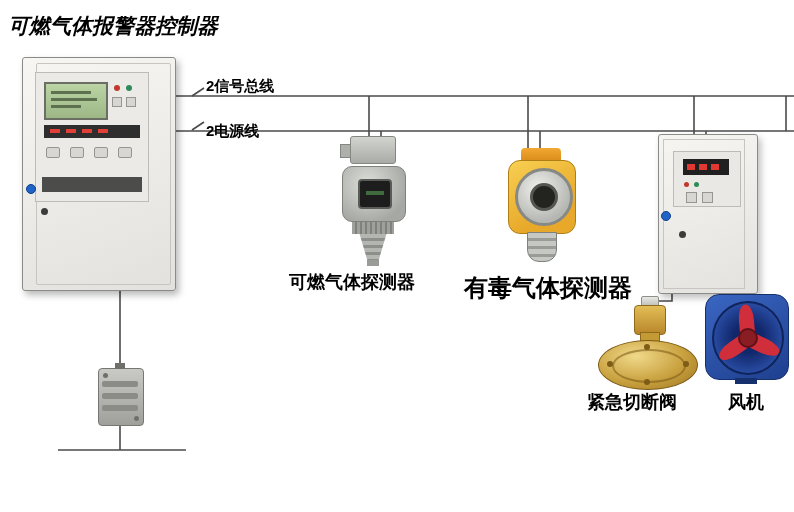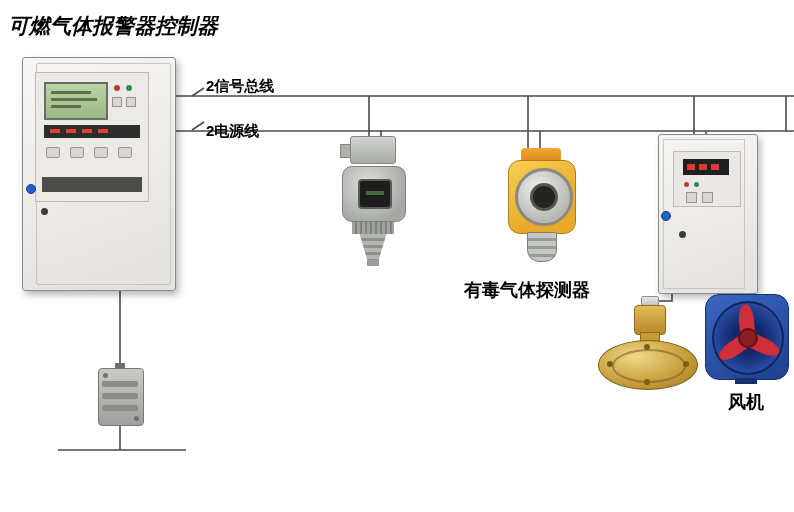--- a/index.html
+++ b/index.html
@@ -168,16 +168,18 @@
 
   <div class="abs rs485">
     <div style="position:absolute;left:16px;top:-6px;width:10px;height:6px;background:#6f706c;"></div>
     <div class="rib" style="top:12px;"></div>
     <div class="rib" style="top:24px;"></div>
     <div class="rib" style="top:36px;"></div>
     <span class="dot" style="left:4px;top:4px;width:5px;height:5px;background:#6f706c;"></span>
     <span class="dot" style="left:35px;top:47px;width:5px;height:5px;background:#6f706c;"></span>
   </div>
 
-  <div class="lbl" style="left:464px;top:278px;font-size:18px;">有毒气体探测器</div>
+  <div class="lbl" style="left:289px;top:270px;font-size:18px;">可燃气体探测器</div>
+  <div class="lbl" style="left:464px;top:272px;font-size:24px;">有毒气体探测器</div>
+  <div class="lbl" style="left:587px;top:390px;font-size:18px;">紧急切断阀</div>
   <div class="lbl" style="left:728px;top:390px;font-size:18px;text-align:right;">风机</div>
 
 </div>
 
 </body></html>

